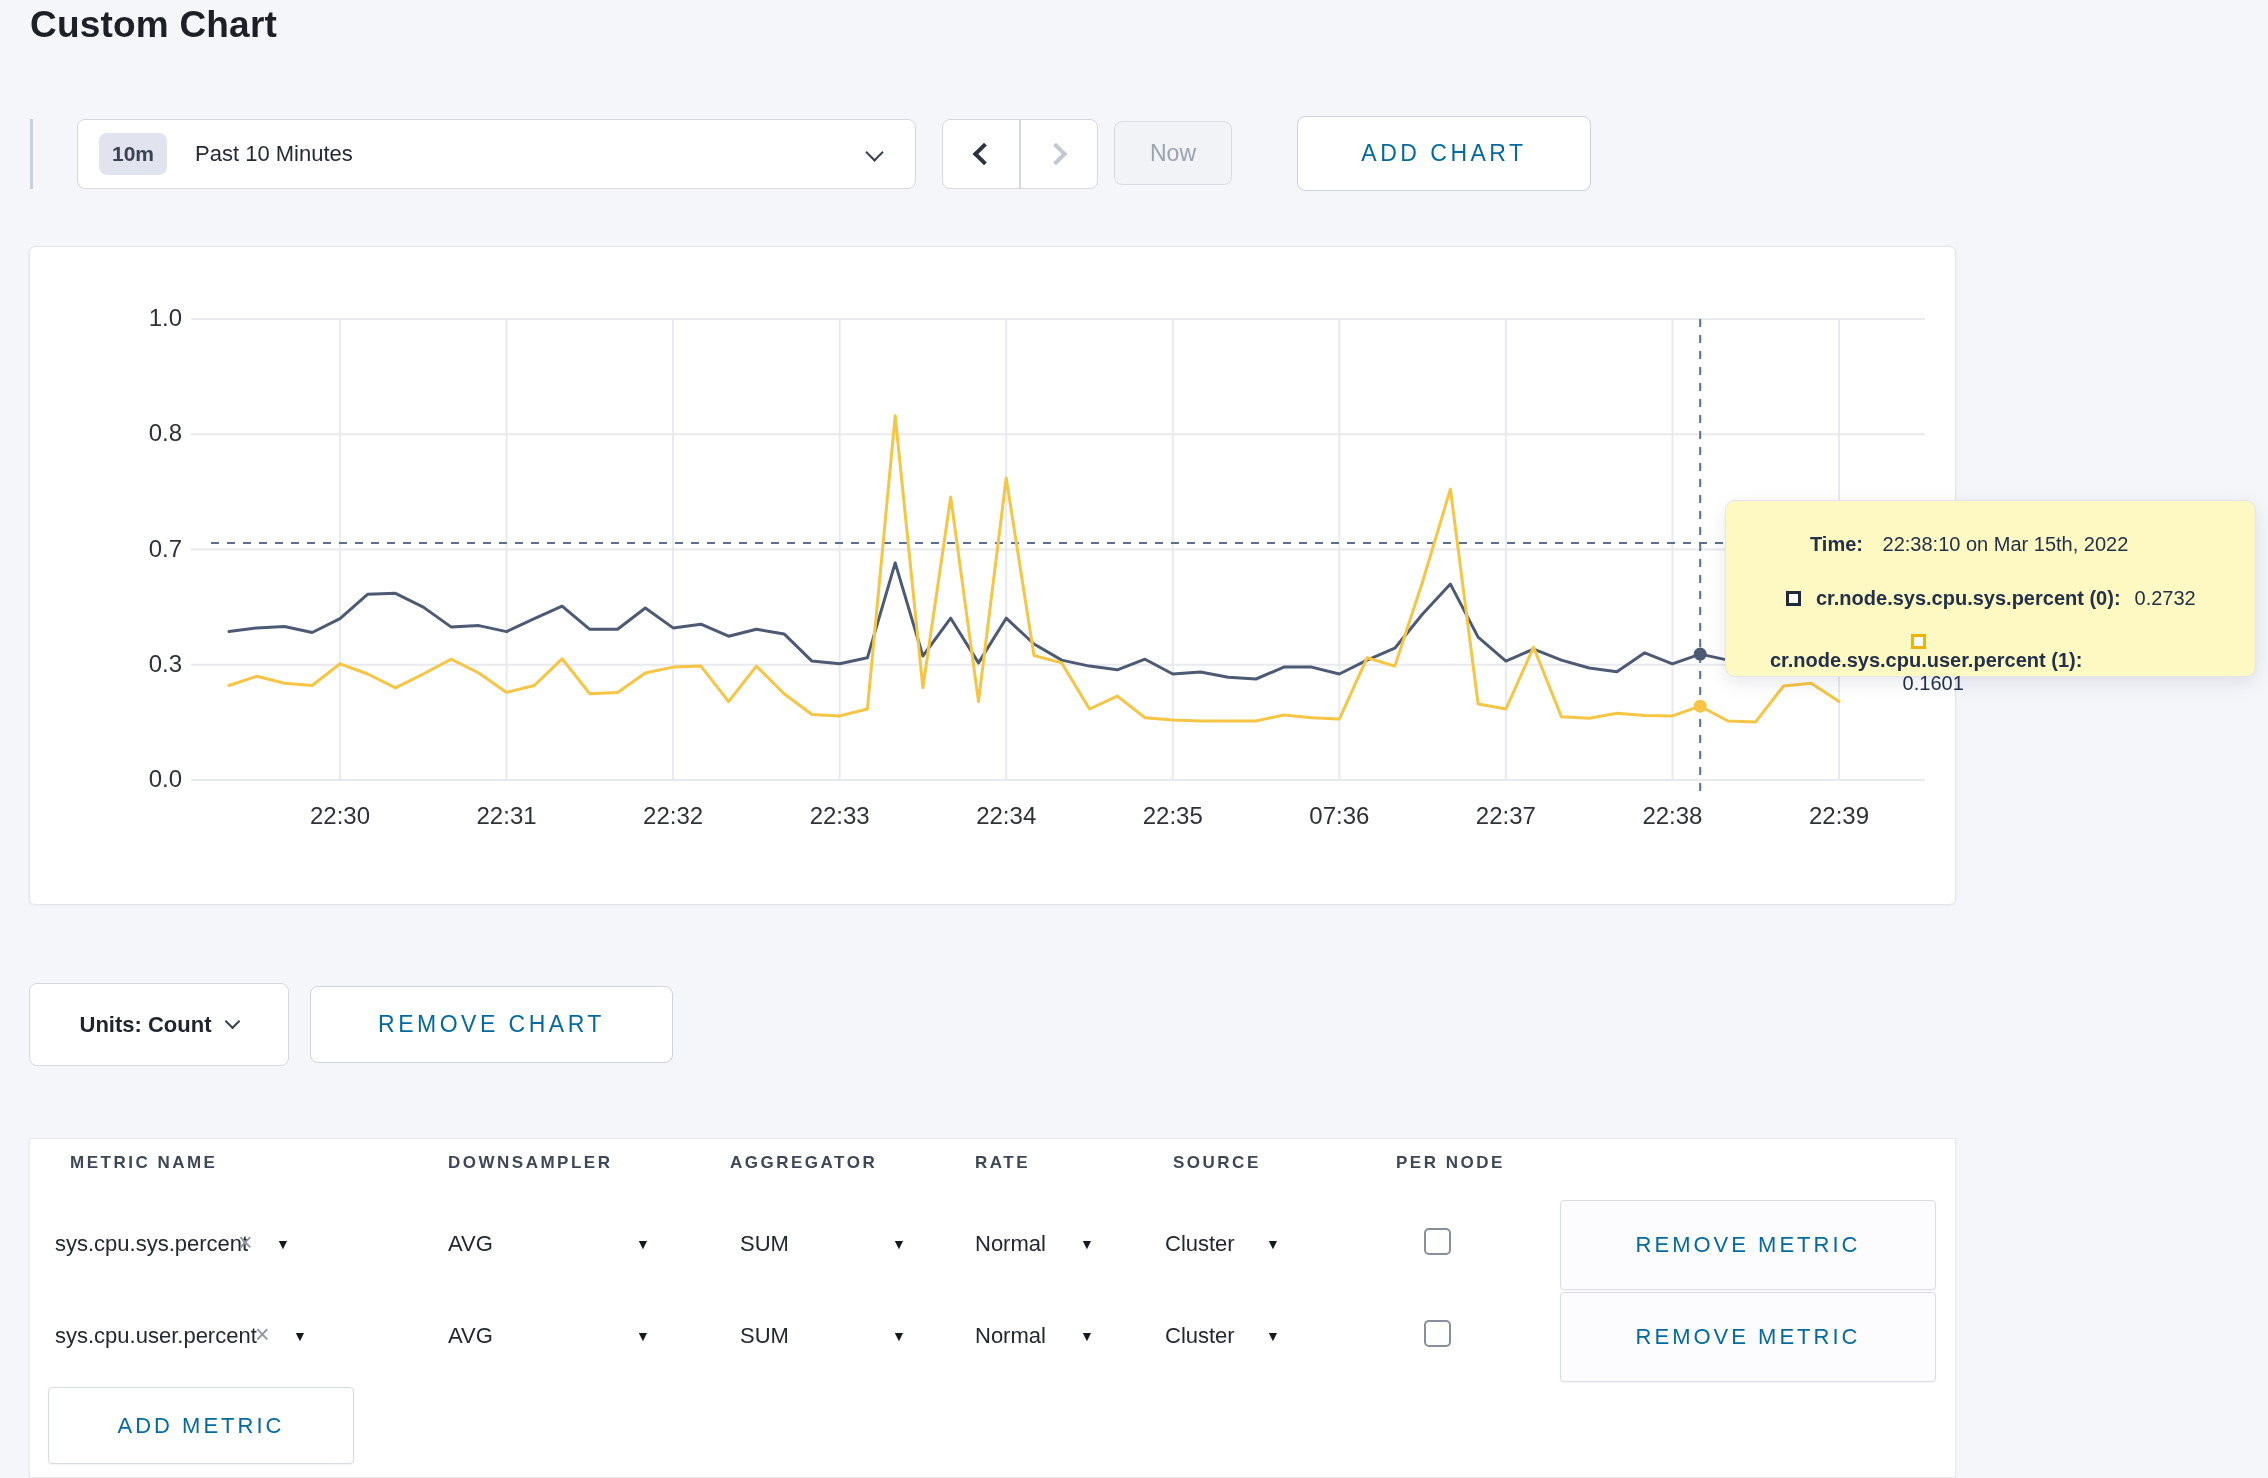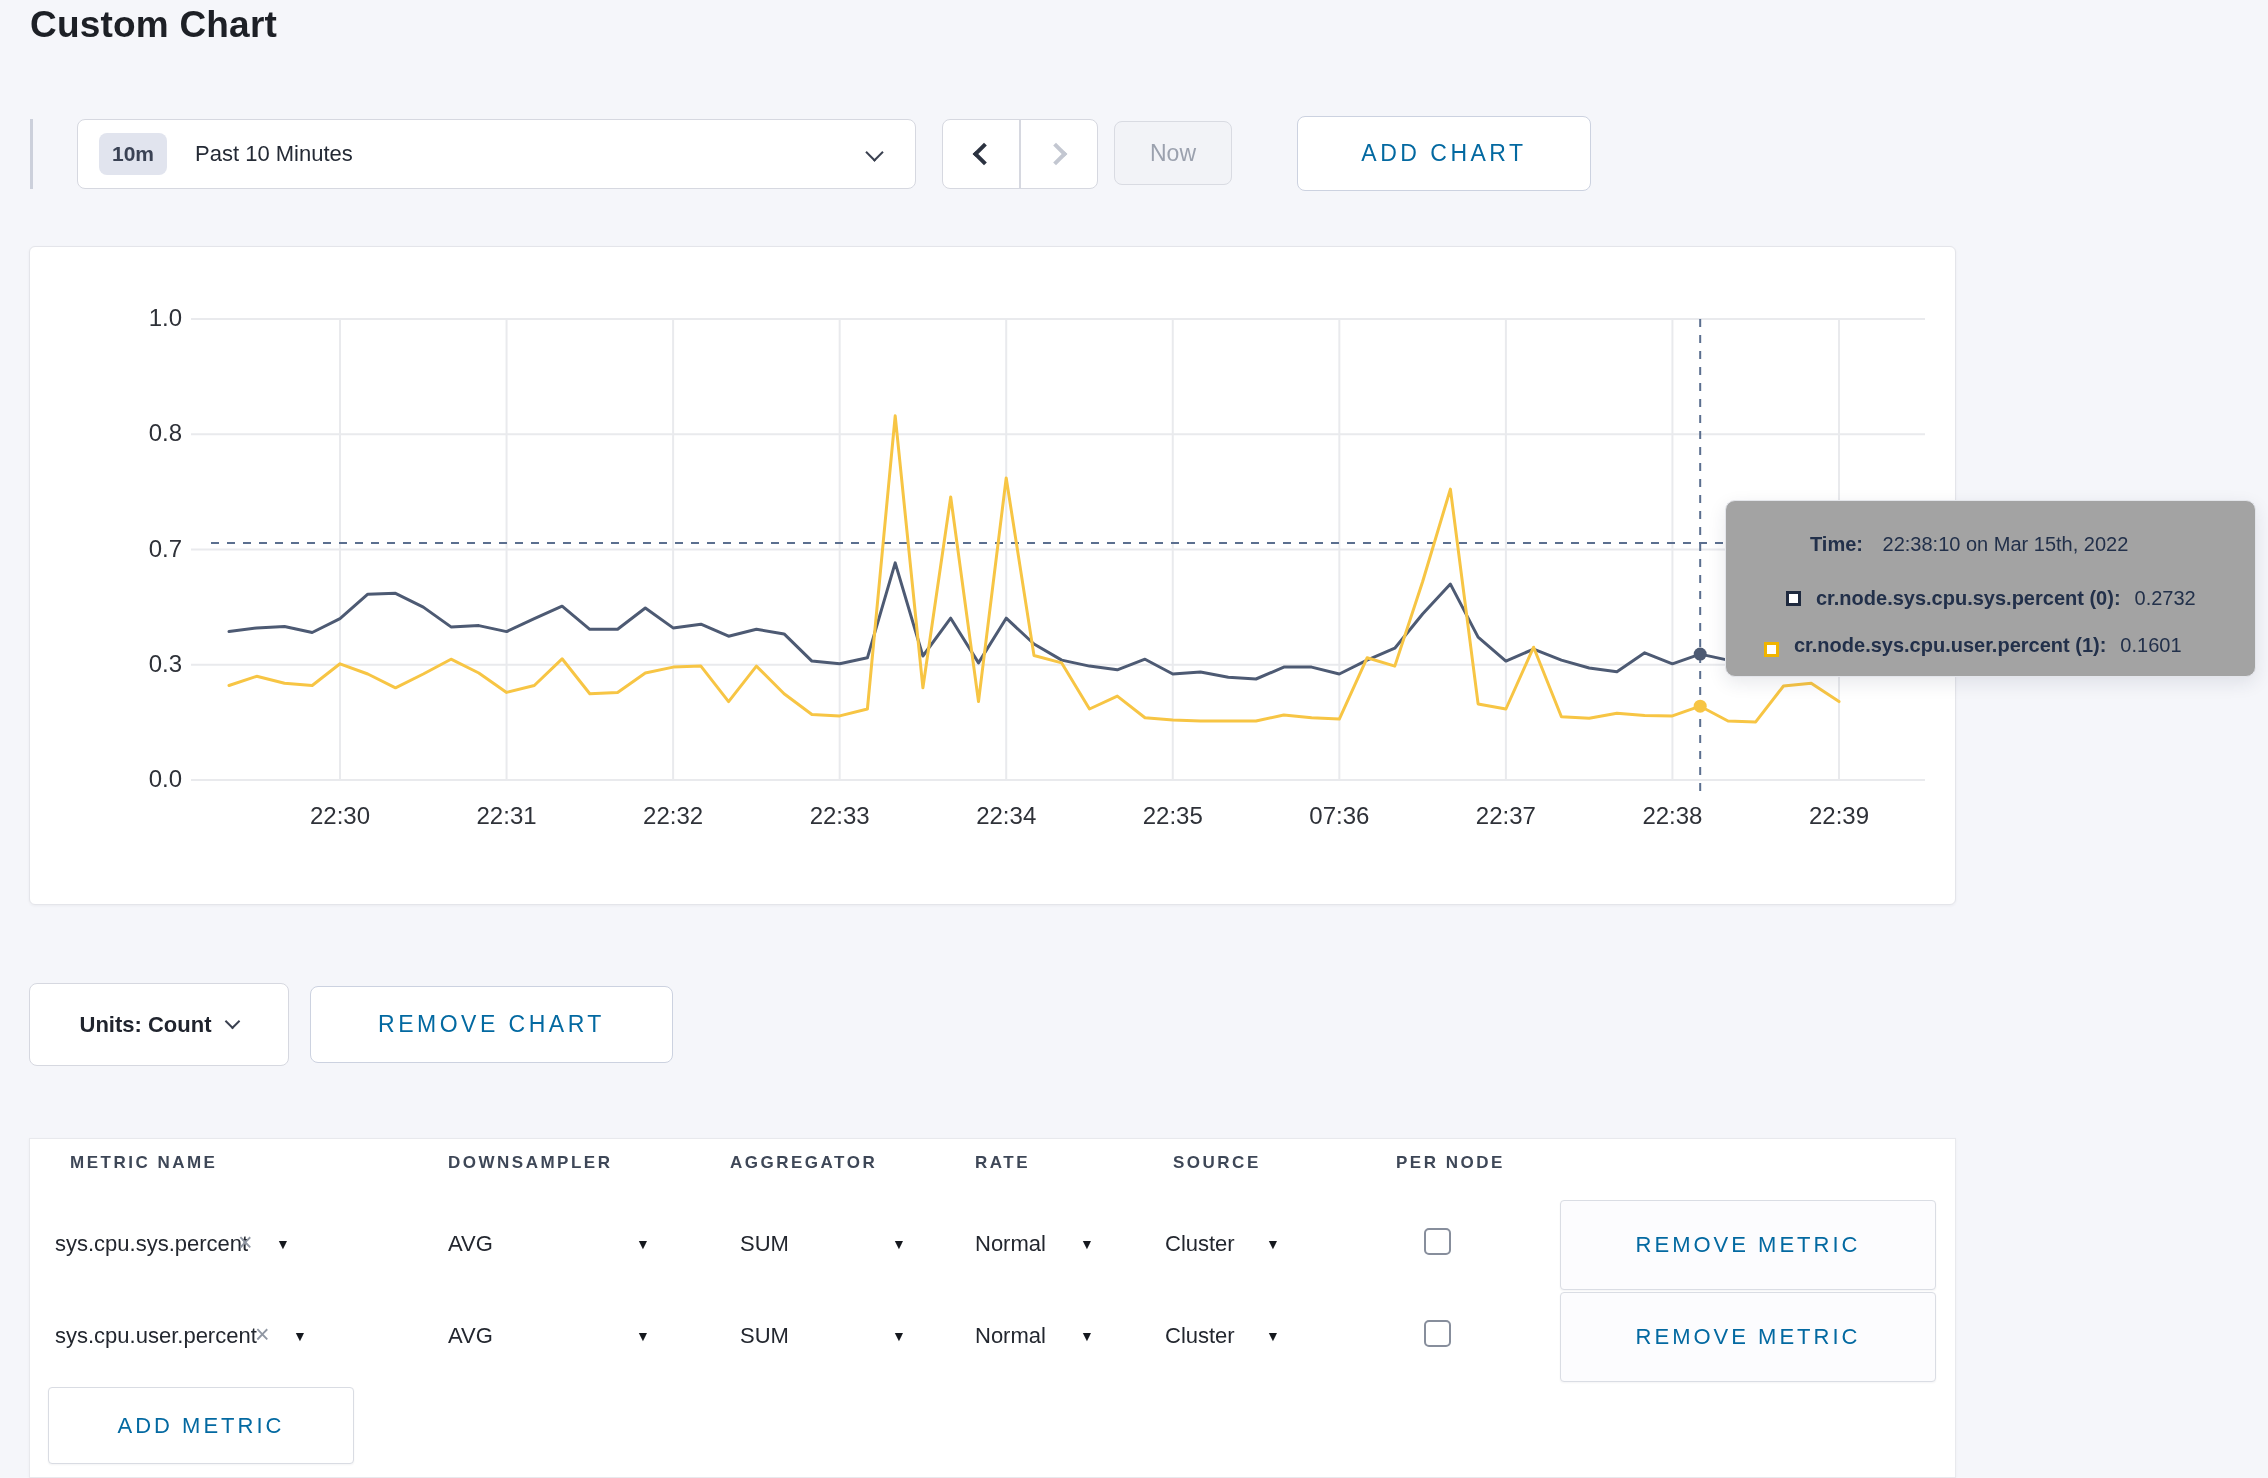--- a/index.html
+++ b/index.html
@@ -42,26 +42,26 @@
   .add-chart-btn { left:1297px; top:116px; width:294px; height:75px; }
 
   
   .chart-card { left:29px; top:246px; width:1927px; height:659px; background:#fff;
     border:1.5px solid #e4e5ea; border-radius:6px; box-shadow:0 1px 3px rgba(40,40,60,.05); }
   .chart-svg { position:absolute; left:0; top:0; }
   .ytick { position:absolute; left:0; width:152px; text-align:right; font-size:24px; color:#2e3138; }
   .xtick { position:absolute; width:140px; text-align:center; font-size:24px; color:#2e3138; top:555px; }
 
   
-  .chart-tooltip { left:1725px; top:500px; width:531px; height:177px; background:#a3a3a3;
+  .chart-tooltip { left:1725px; top:500px; width:531px; height:177px; background:#fef9c3;
     border:1px solid #e3e5ea; border-radius:10px; box-shadow:0 6px 18px rgba(30,40,70,.10);
     font-size:20px; color:#22304a; }
   .tt-time-row { position:absolute; left:84px; top:32px; }
   .tt-row2 { position:absolute; left:50px; top:86px; display:flex; align-items:center;padding-left:10px; }
-  .tt-row3 { position:absolute; left:38px; top:133px; display:flex; align-items:flex-end; }
+  .tt-row3 { position:absolute; left:44px; top:133px; display:flex; align-items:center;flex-direction:column; }
   .tt-label { font-weight:700; }
   .tt-value { font-weight:400; margin-left:14px; }
   .tt-swatch { width:15px; height:15px; border:3.5px solid #1f2a3f; margin-right:15px; background:#fff; }
 
   
   .units-btn { left:29px; top:983px; width:260px; height:83px; background:#fff;
     border:1.5px solid #d6d8e0; border-radius:8px; display:flex; align-items:center;
     justify-content:center; cursor:pointer; }
   .units-label { font-size:22px; font-weight:700; color:#20242e; margin-right:16px; }
   .units-chev { width:11px; height:11px; border-right:2.5px solid #3a4050; border-bottom:2.5px solid #3a4050;

